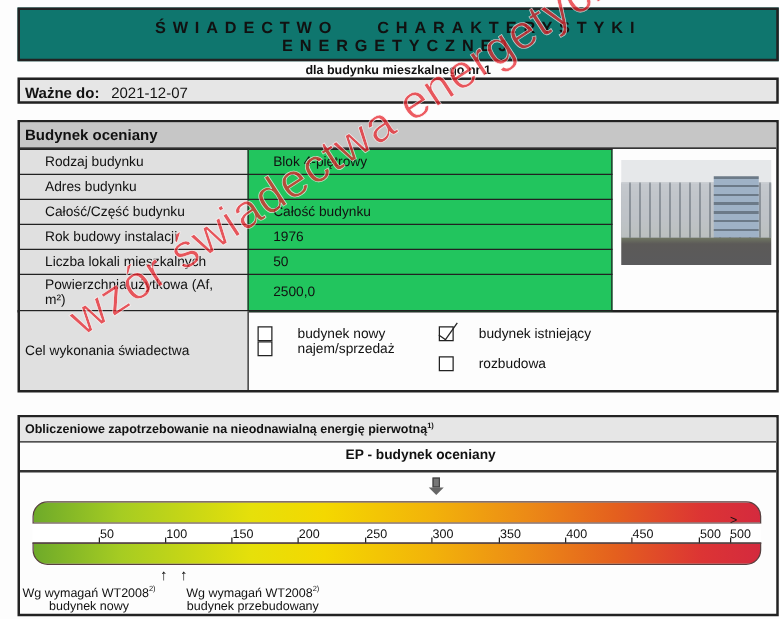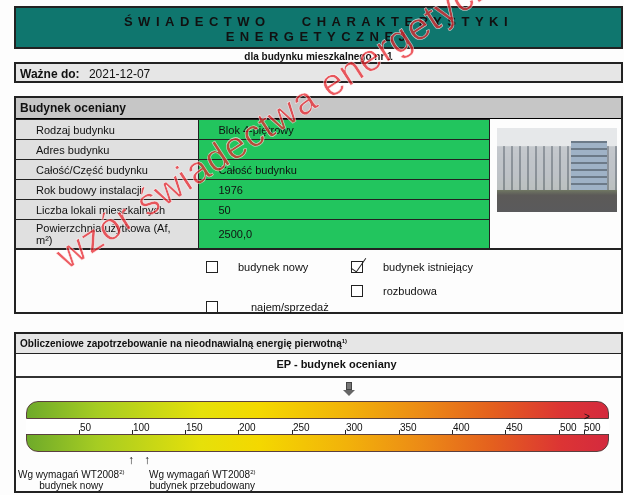--- a/index.html
+++ b/index.html
@@ -112,29 +112,30 @@
     </tr>
   </tbody>
     </table>
   <div id="photo">
     <div class="bldg"></div>
     <div class="bldg2"></div>
   </div>
 </div>
 
 <div id="purpose" class="box">
+  <div class="lbl">Cel wykonania świadectwa</div>
   <div class="opt" style="left:190px; top:12px;">
     <span class="cb"></span>
     <span>budynek nowy</span>
   </div>
   <div class="opt" style="left:335px; top:12px;">
     <span class="cb checked"></span>
     <span>budynek istniejący</span>
   </div>
-  <div class="opt" style="left:190px; top:52px;gap:13px;">
+  <div class="opt" style="left:190px; top:24px;">
     <span class="cb"></span>
     <span>najem/sprzedaż</span>
   </div>
   <div class="opt" style="left:335px; top:36px;">
     <span class="cb"></span>
     <span>rozbudowa</span>
   </div>
 </div>
 
 <div id="ep" class="box">

